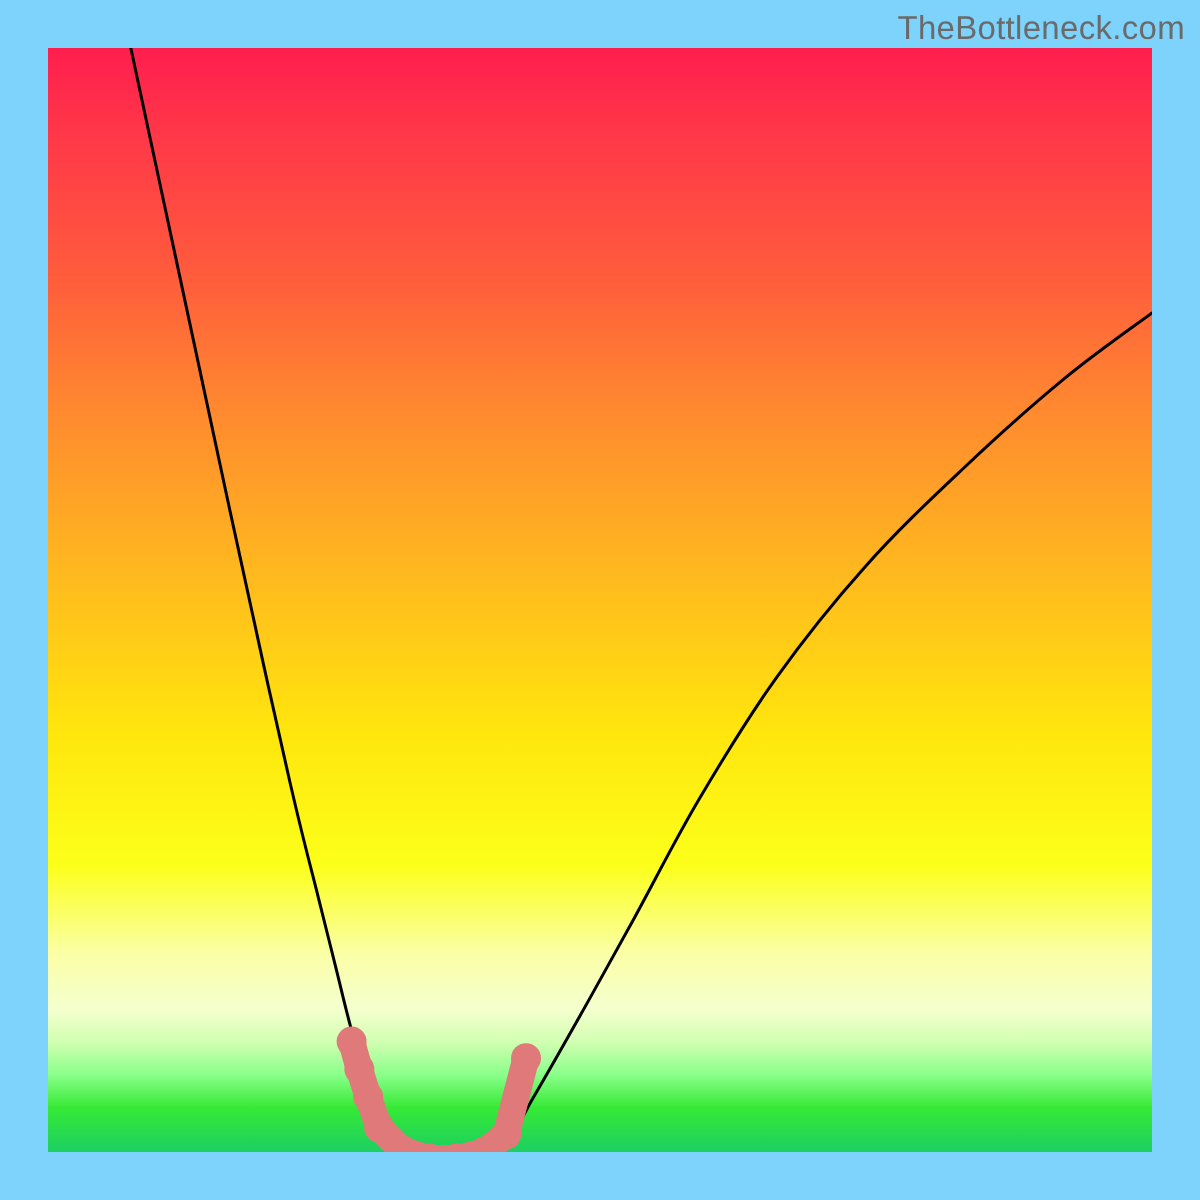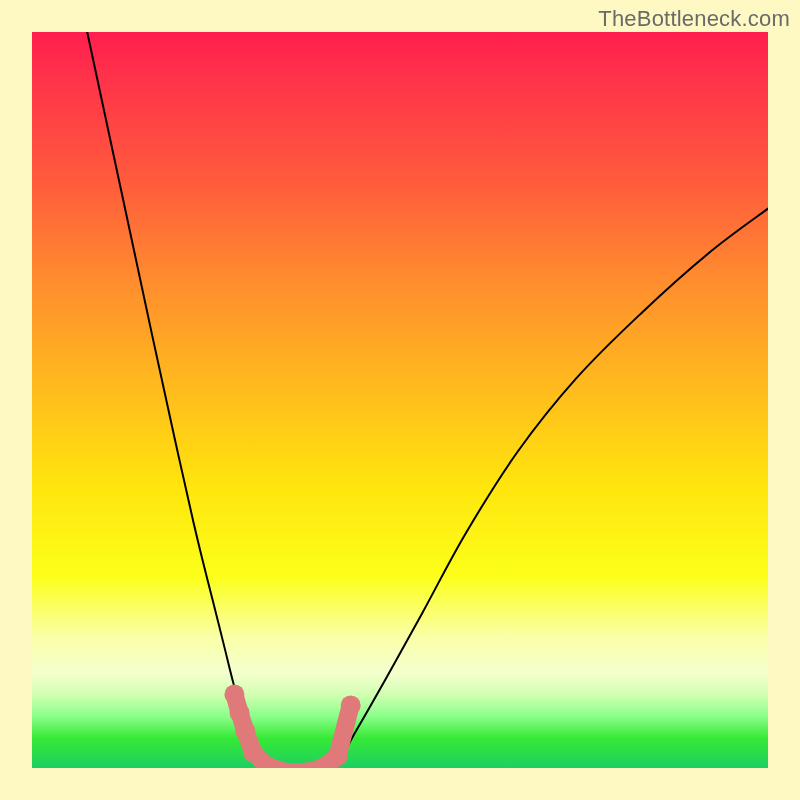--- a/index.html
+++ b/index.html
@@ -7,21 +7,21 @@
     padding: 0;
     width: 800px;
     height: 800px;
     overflow: hidden;
     font-family: Arial, Helvetica, sans-serif;
   }
   .chart-container {
     position: relative;
     width: 800px;
     height: 800px;
-    background: #fef9c3;
+    background: #7dd3fc;
   }
   .plot-area {
     position: absolute;
     left: 32px;
     top: 32px;
     width: 736px;
     height: 736px;
     
     background: linear-gradient(
       to bottom,

